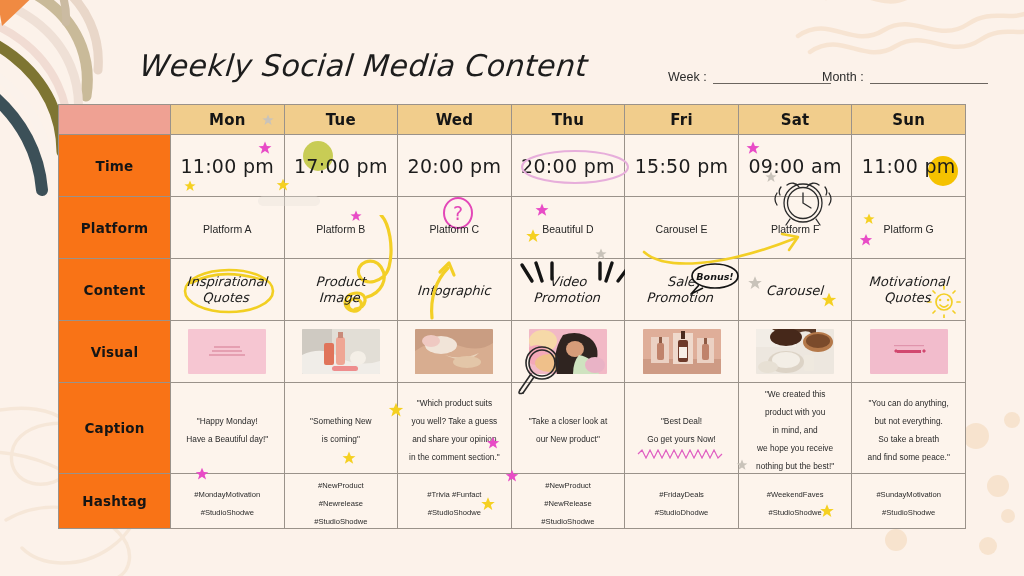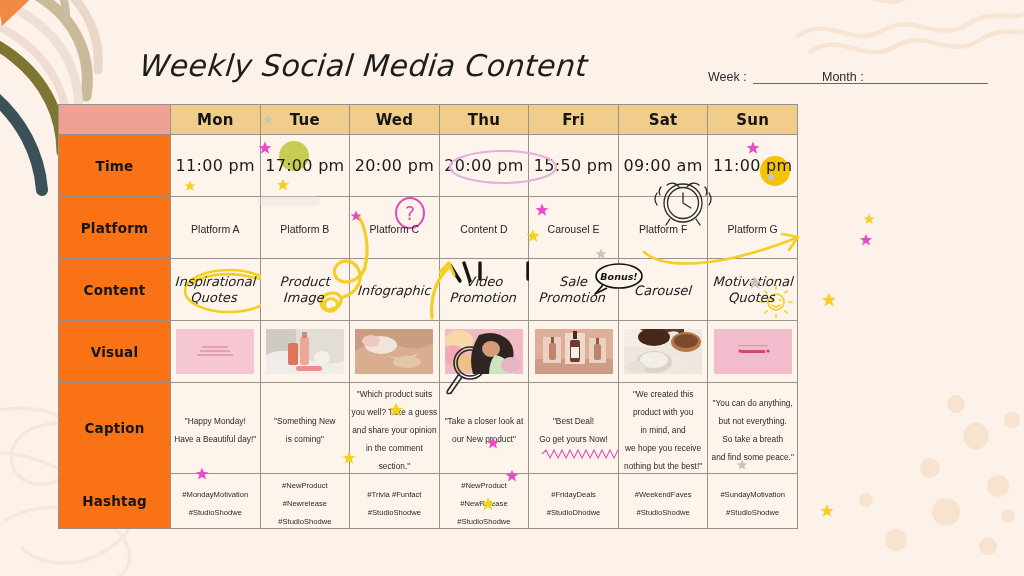--- a/index.html
+++ b/index.html
@@ -23,47 +23,47 @@
     color:#1d1d1d;font-style:italic;
     transform:skewX(-6deg);
     white-space:nowrap;z-index:6;
   }
 
   
   .wm{position:absolute;z-index:6;display:flex;align-items:flex-end;gap:6px;
       font-size:12.5px;color:#2b2b2b;}
   .wm .lbl{font-size:12.5px;}
   .wm .line{display:block;width:118px;border-bottom:1.4px solid #6b655f;height:10px;}
-  #wm-week{left:668px;top:70px;margin-left:40px;}
+  #wm-week{left:668px;top:70px;}
   #wm-month{left:822px;top:70px;}
 
   
   #cal{
-    position:absolute;left:58px;top:104px;width:740px;height:411px;
+    position:absolute;left:58px;top:104px;width:908px;height:411px;
     z-index:3;border-collapse:collapse;table-layout:fixed;
     box-sizing:border-box;
   }
   #cal td,#cal th{
     border:1px solid #9a928a;box-sizing:border-box;padding:0;
     vertical-align:middle;text-align:center;position:relative;
   }
   .corner{background:#EFA193;width:112px;}
   .dayhead{
     background:#F1CD8C;height:30px;
     font-family:"DejaVu Sans", sans-serif;
     font-weight:bold;font-size:15px;color:#151515;letter-spacing:.2px;
   }
   .rowlabel{
     background:#f97316;width:112px;
     font-family:"DejaVu Sans", sans-serif;
     font-weight:bold;font-size:13.5px;color:#151515;letter-spacing:.2px;
   }
   .cell{background:#FDF4EC;}
 
-  .t-time{font-size:16px;color:#1c1c1c;font-family:"DejaVu Sans",sans-serif;letter-spacing:.3px;position:relative;z-index:2;margin-top:8px;}
+  .t-time{font-size:19px;color:#1c1c1c;font-family:"DejaVu Sans",sans-serif;letter-spacing:.3px;position:relative;z-index:2;margin-top:8px;}
   .t-plat{font-size:10.5px;color:#262626;position:relative;z-index:2;}
   .t-content{
     font-family:"DejaVu Sans",sans-serif;font-style:italic;
     font-size:13px;line-height:1.22;color:#1b1b1b;position:relative;z-index:2;
     transform:skewX(-5deg);display:inline-block;
   }
   .t-caption{font-size:8.3px;line-height:1.45;color:#2a2a2a;position:relative;z-index:2;}
   .t-hash{font-size:7.6px;line-height:1.45;color:#2a2a2a;position:relative;z-index:2;}
 
   tr.r-time td{height:62px;}
@@ -178,21 +178,21 @@
       <td class="rowlabel">Platform</td>
       <td class="cell"><span class="t-plat">Platform A</span></td>
       <td class="cell"><span class="t-plat">Platform B</span></td>
       <td class="cell">
         <svg class="sq" style="left:40px;top:-5px;" width="40" height="40" viewBox="0 0 40 40">
           <ellipse cx="20" cy="21" rx="14" ry="15" fill="none" stroke="#E347B8" stroke-width="2"></ellipse>
           <text x="20" y="28" text-anchor="middle" font-family="DejaVu Sans, sans-serif" font-size="19" fill="#E347B8">?</text>
         </svg>
         <span class="t-plat">Platform C</span>
       </td>
-      <td class="cell"><span class="t-plat">Content D</span></td>
+      <td class="cell"><span class="t-plat">Beautiful D</span></td>
       <td class="cell"><span class="t-plat">Carousel E</span></td>
       <td class="cell">
         <svg class="sq" style="left:28px;top:-30px;z-index:1;" width="72" height="62" viewBox="0 0 72 62">
           <g fill="none" stroke="#2b2b2b" stroke-width="1.3" stroke-linecap="round">
             <circle cx="36" cy="36" r="19"></circle>
                 <circle cx="36" cy="36" r="15.5"></circle>
             <path d="M36,36 L36,26 M36,36 L44,41"></path>
             <path d="M20,18 a8,8 0 0 1 12,2"></path>
                 <path d="M52,18 a8,8 0 0 0 -12,2"></path>
             <path d="M23,52 l-4,6 M49,52 l4,6"></path>

